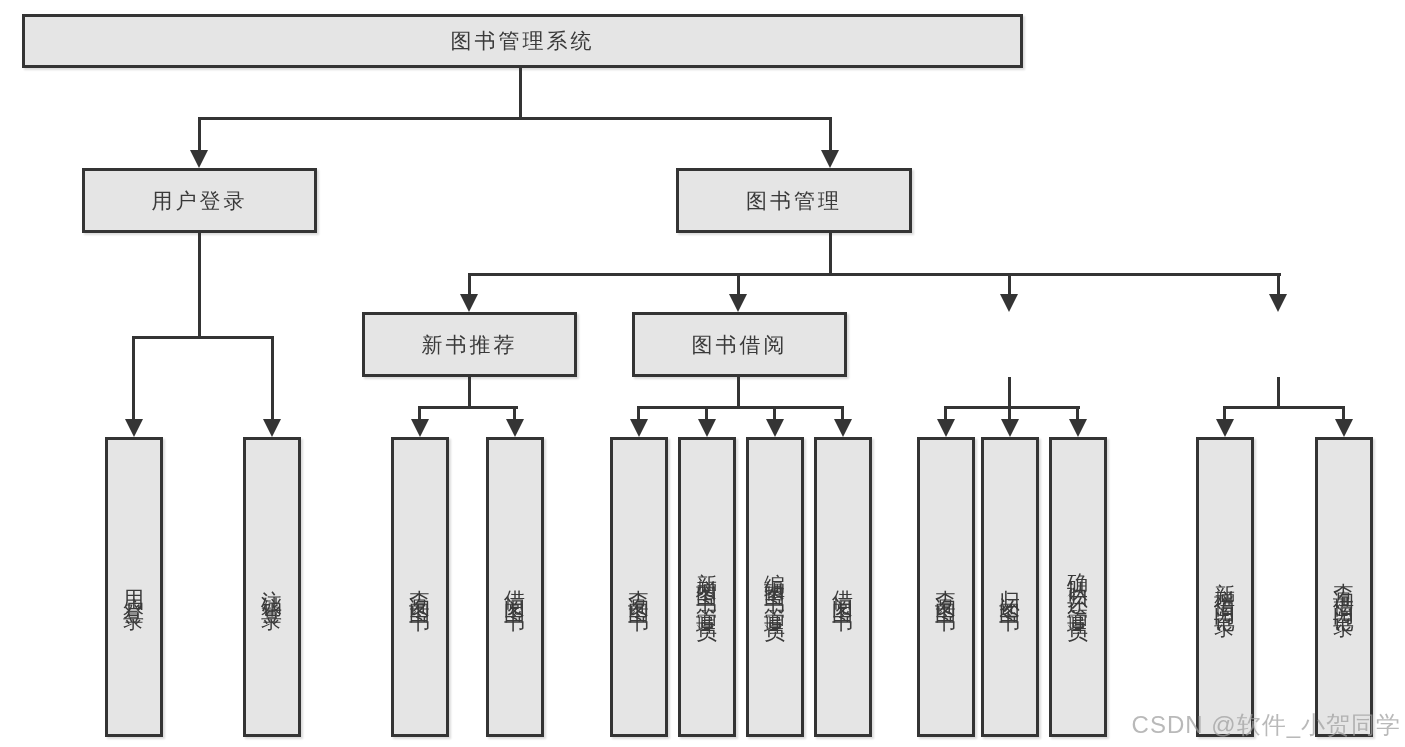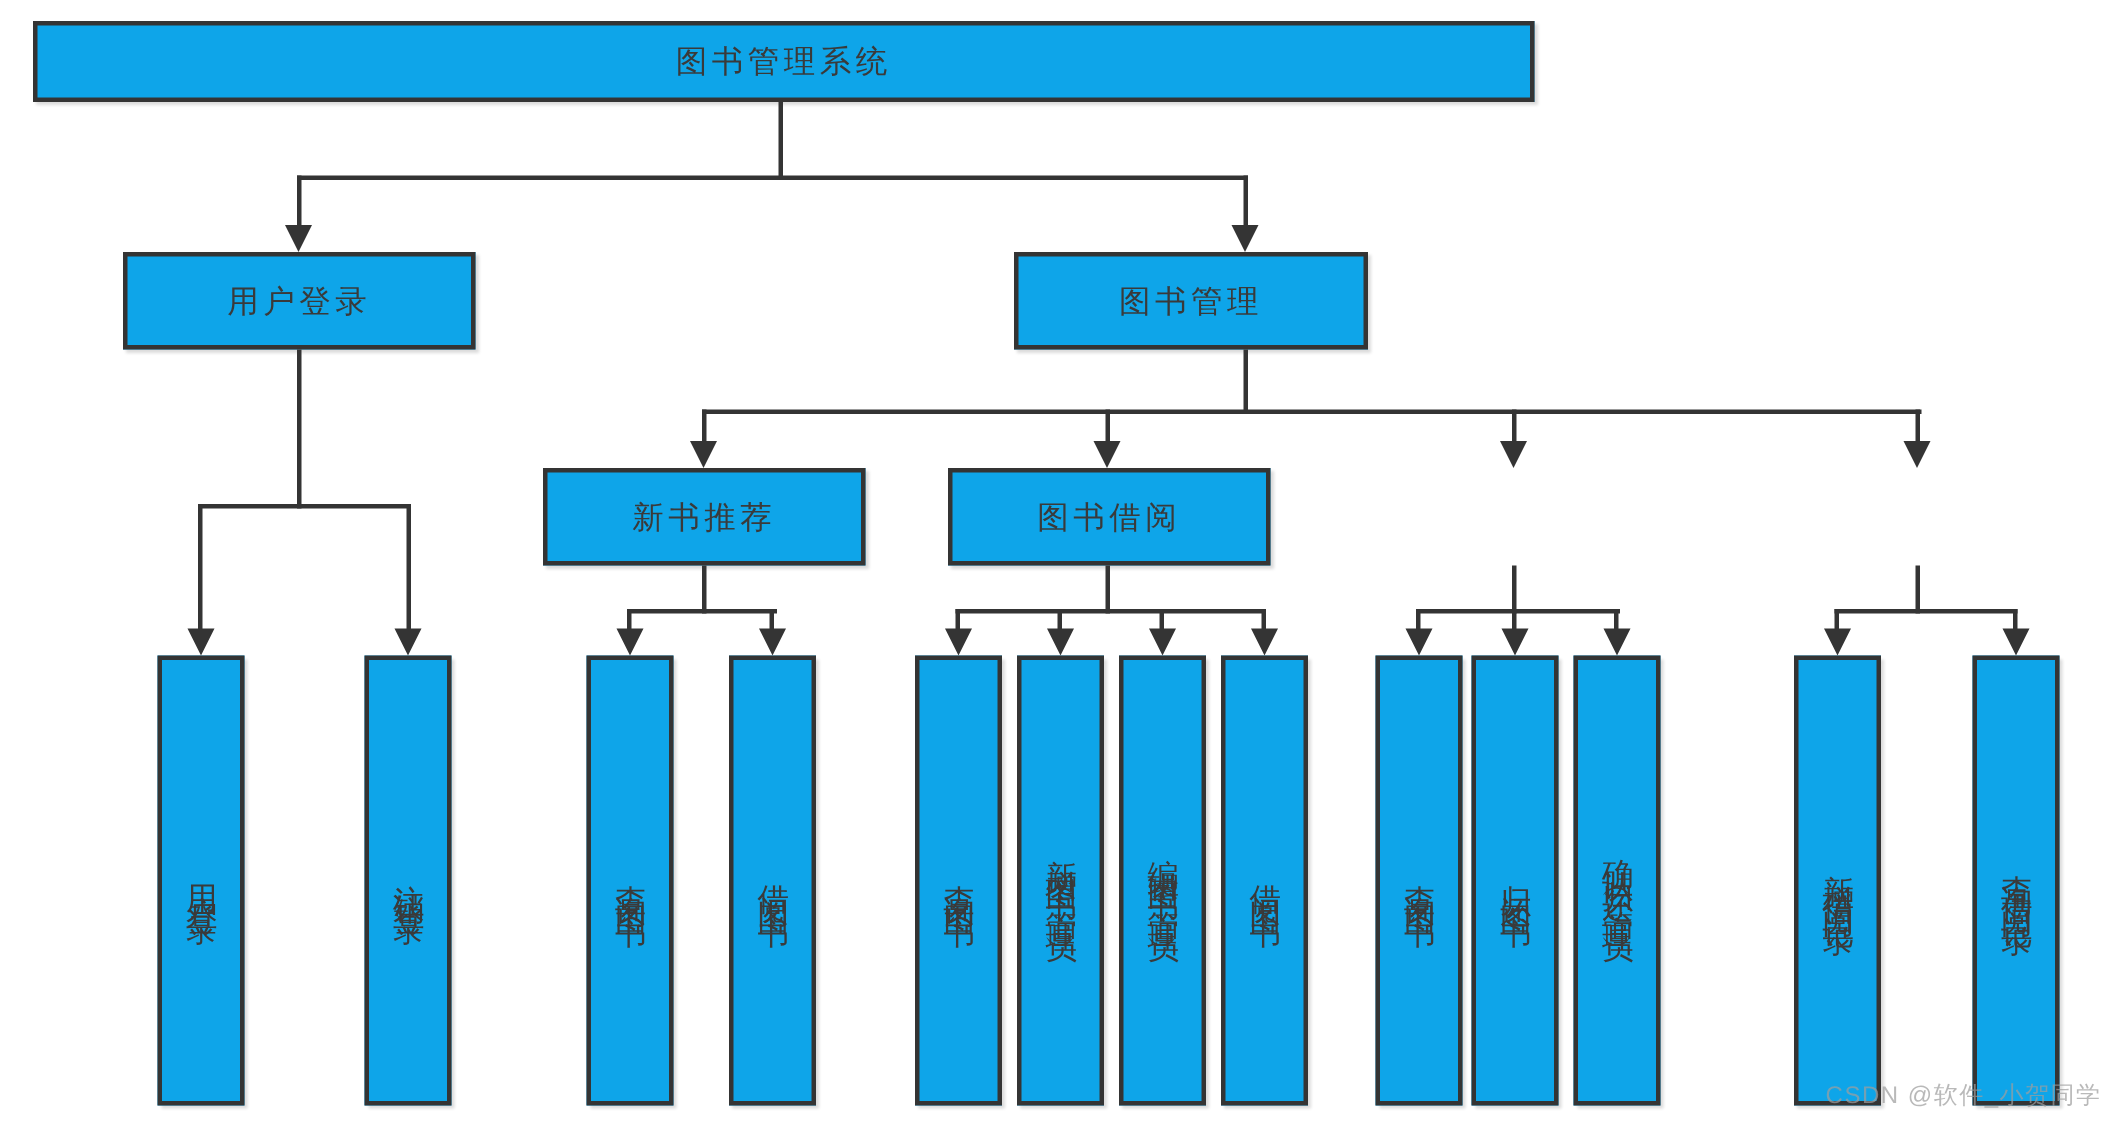--- a/index.html
+++ b/index.html
@@ -7,21 +7,21 @@
     position:relative;
     width:1405px;height:747px;
     background:#ffffff;
     font-family:"Liberation Sans","DejaVu Sans",sans-serif;
     overflow:hidden;
   }
   .node{
     position:absolute;
     box-sizing:border-box;
     border:3px solid #343434;
-    background:#0ea5e9;
+    background:#e5e5e5;
     color:#3a3a3a;
     display:flex;
     align-items:center;
     justify-content:center;
     box-shadow:2px 2px 2px rgba(0,0,0,0.14);
   }
   .node.h{
     font-size:21px;
     letter-spacing:3px;
     white-space:nowrap;
@@ -42,21 +42,21 @@
     position:absolute;
     width:0;height:0;
     border-left:9px solid transparent;
     border-right:9px solid transparent;
     border-top:18px solid #343434;
   }
   .watermark{
     position:absolute;
     right:4px;
     bottom:6px;
-    font-size:16px;
+    font-size:24px;
     color:rgba(158,158,158,0.72);
     letter-spacing:1px;
     white-space:nowrap;
     z-index:10;
   }
 </style>
 </head>
 <body>
 
 <div id="canvas">

